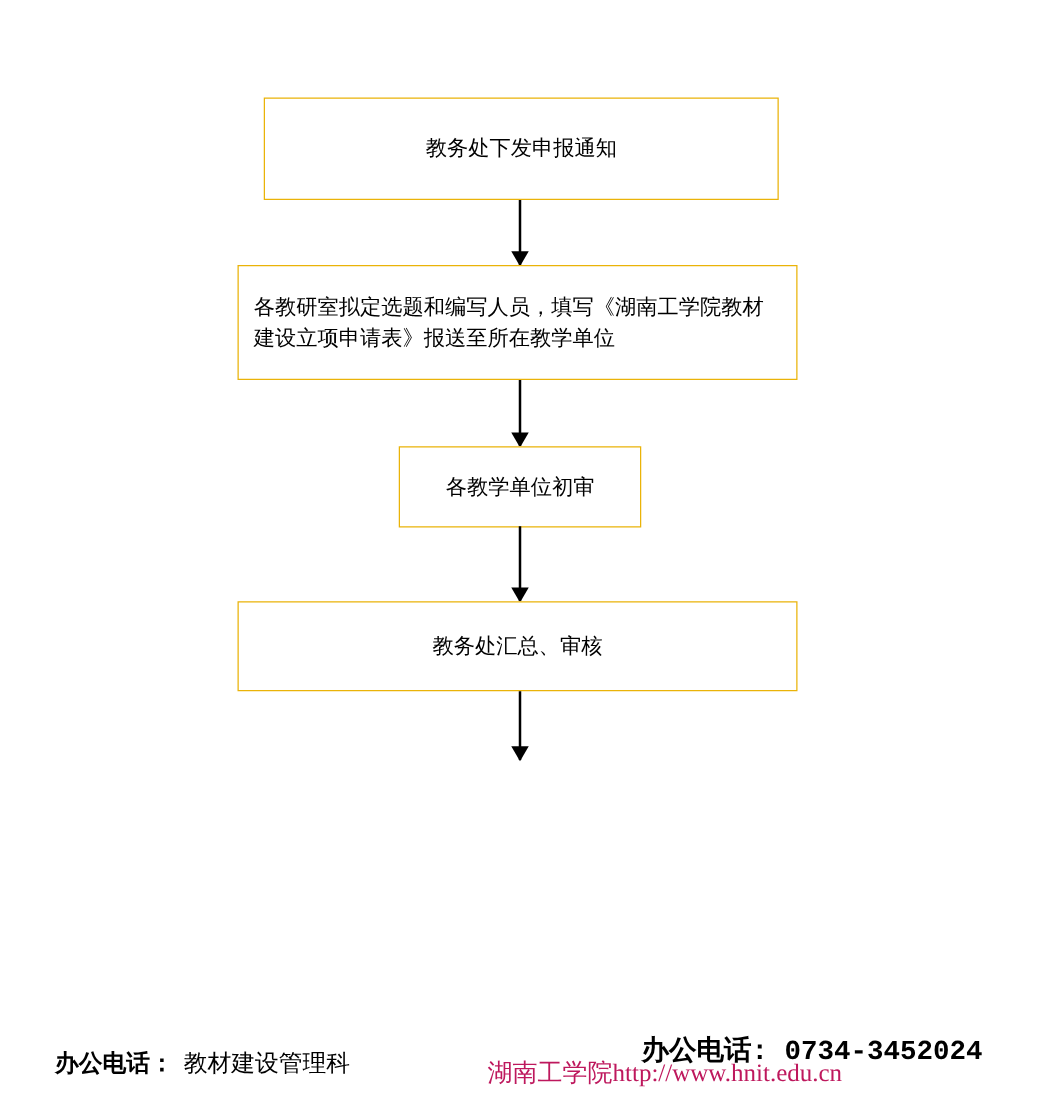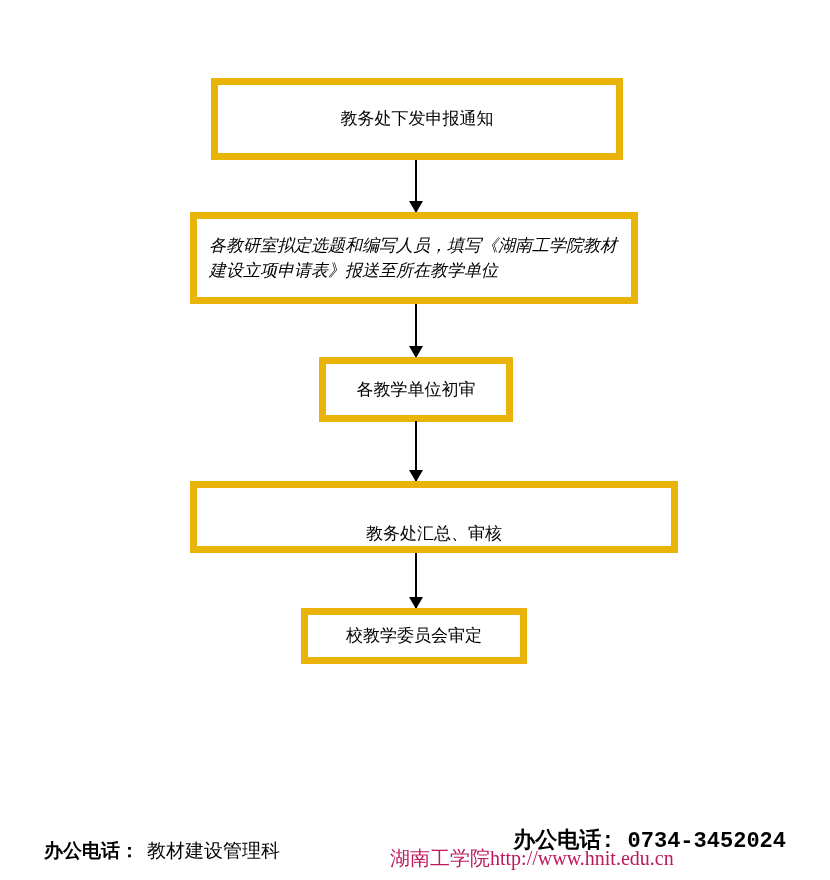--- a/index.html
+++ b/index.html
@@ -29,45 +29,44 @@
     width: 830px;
     text-align: center;
     font-size: 27px;
     font-weight: bold;
     letter-spacing: 1px;
     font-family: "Liberation Sans", "DejaVu Sans", sans-serif;
   }
 
   .node {
     position: absolute;
-    border: 7px solid #eab308;
+    border: 1px solid #eab308;
     background: #ffffff;
     box-sizing: border-box;
     display: flex;
     align-items: center;
     font-size: 17px;
     line-height: 1.5;
   }
   .node.center {
     justify-content: center;
     text-align: center;
   }
   .node.left {
     justify-content: flex-start;
     text-align: left;
     padding-left: 12px;
     padding-right: 10px;
-    font-style: italic;
   }
 
   
   #node-0 { left: 211px; top: 78px;  width: 412px; height: 82px; }
   #node-1 { left: 190px; top: 212px; width: 448px; height: 92px; }
   #node-2 { left: 319px; top: 357px; width: 194px; height: 65px; }
-  #node-3 { left: 190px; top: 481px; width: 488px; height: 72px; align-items: flex-end; }
+  #node-3 { left: 190px; top: 481px; width: 448px; height: 72px; }
   #node-4 { left: 301px; top: 608px; width: 226px; height: 56px; }
 
   .arrow {
     position: absolute;
     width: 2px;
     background: #000000;
   }
   .arrow::after {
     content: "";
     position: absolute;
@@ -152,23 +151,20 @@
   </div>
 
   <div class="arrow" id="arrow-2"></div>
 
   <div class="node center" id="node-3">
     <span>教务处汇总、审核</span>
   </div>
 
   <div class="arrow" id="arrow-3"></div>
 
-  <div class="node center" id="node-4">
-    <span>校教学委员会审定</span>
-  </div>
 
   <div class="footer">
     <div class="footer-left">
       <span class="label">办公电话：</span><span class="value">教材建设管理科</span>
     </div>
     <div class="footer-right">办公电话: 0734-3452024</div>
   </div>
 
   <div class="watermark">湖南工学院http://www.hnit.edu.cn</div>
 

